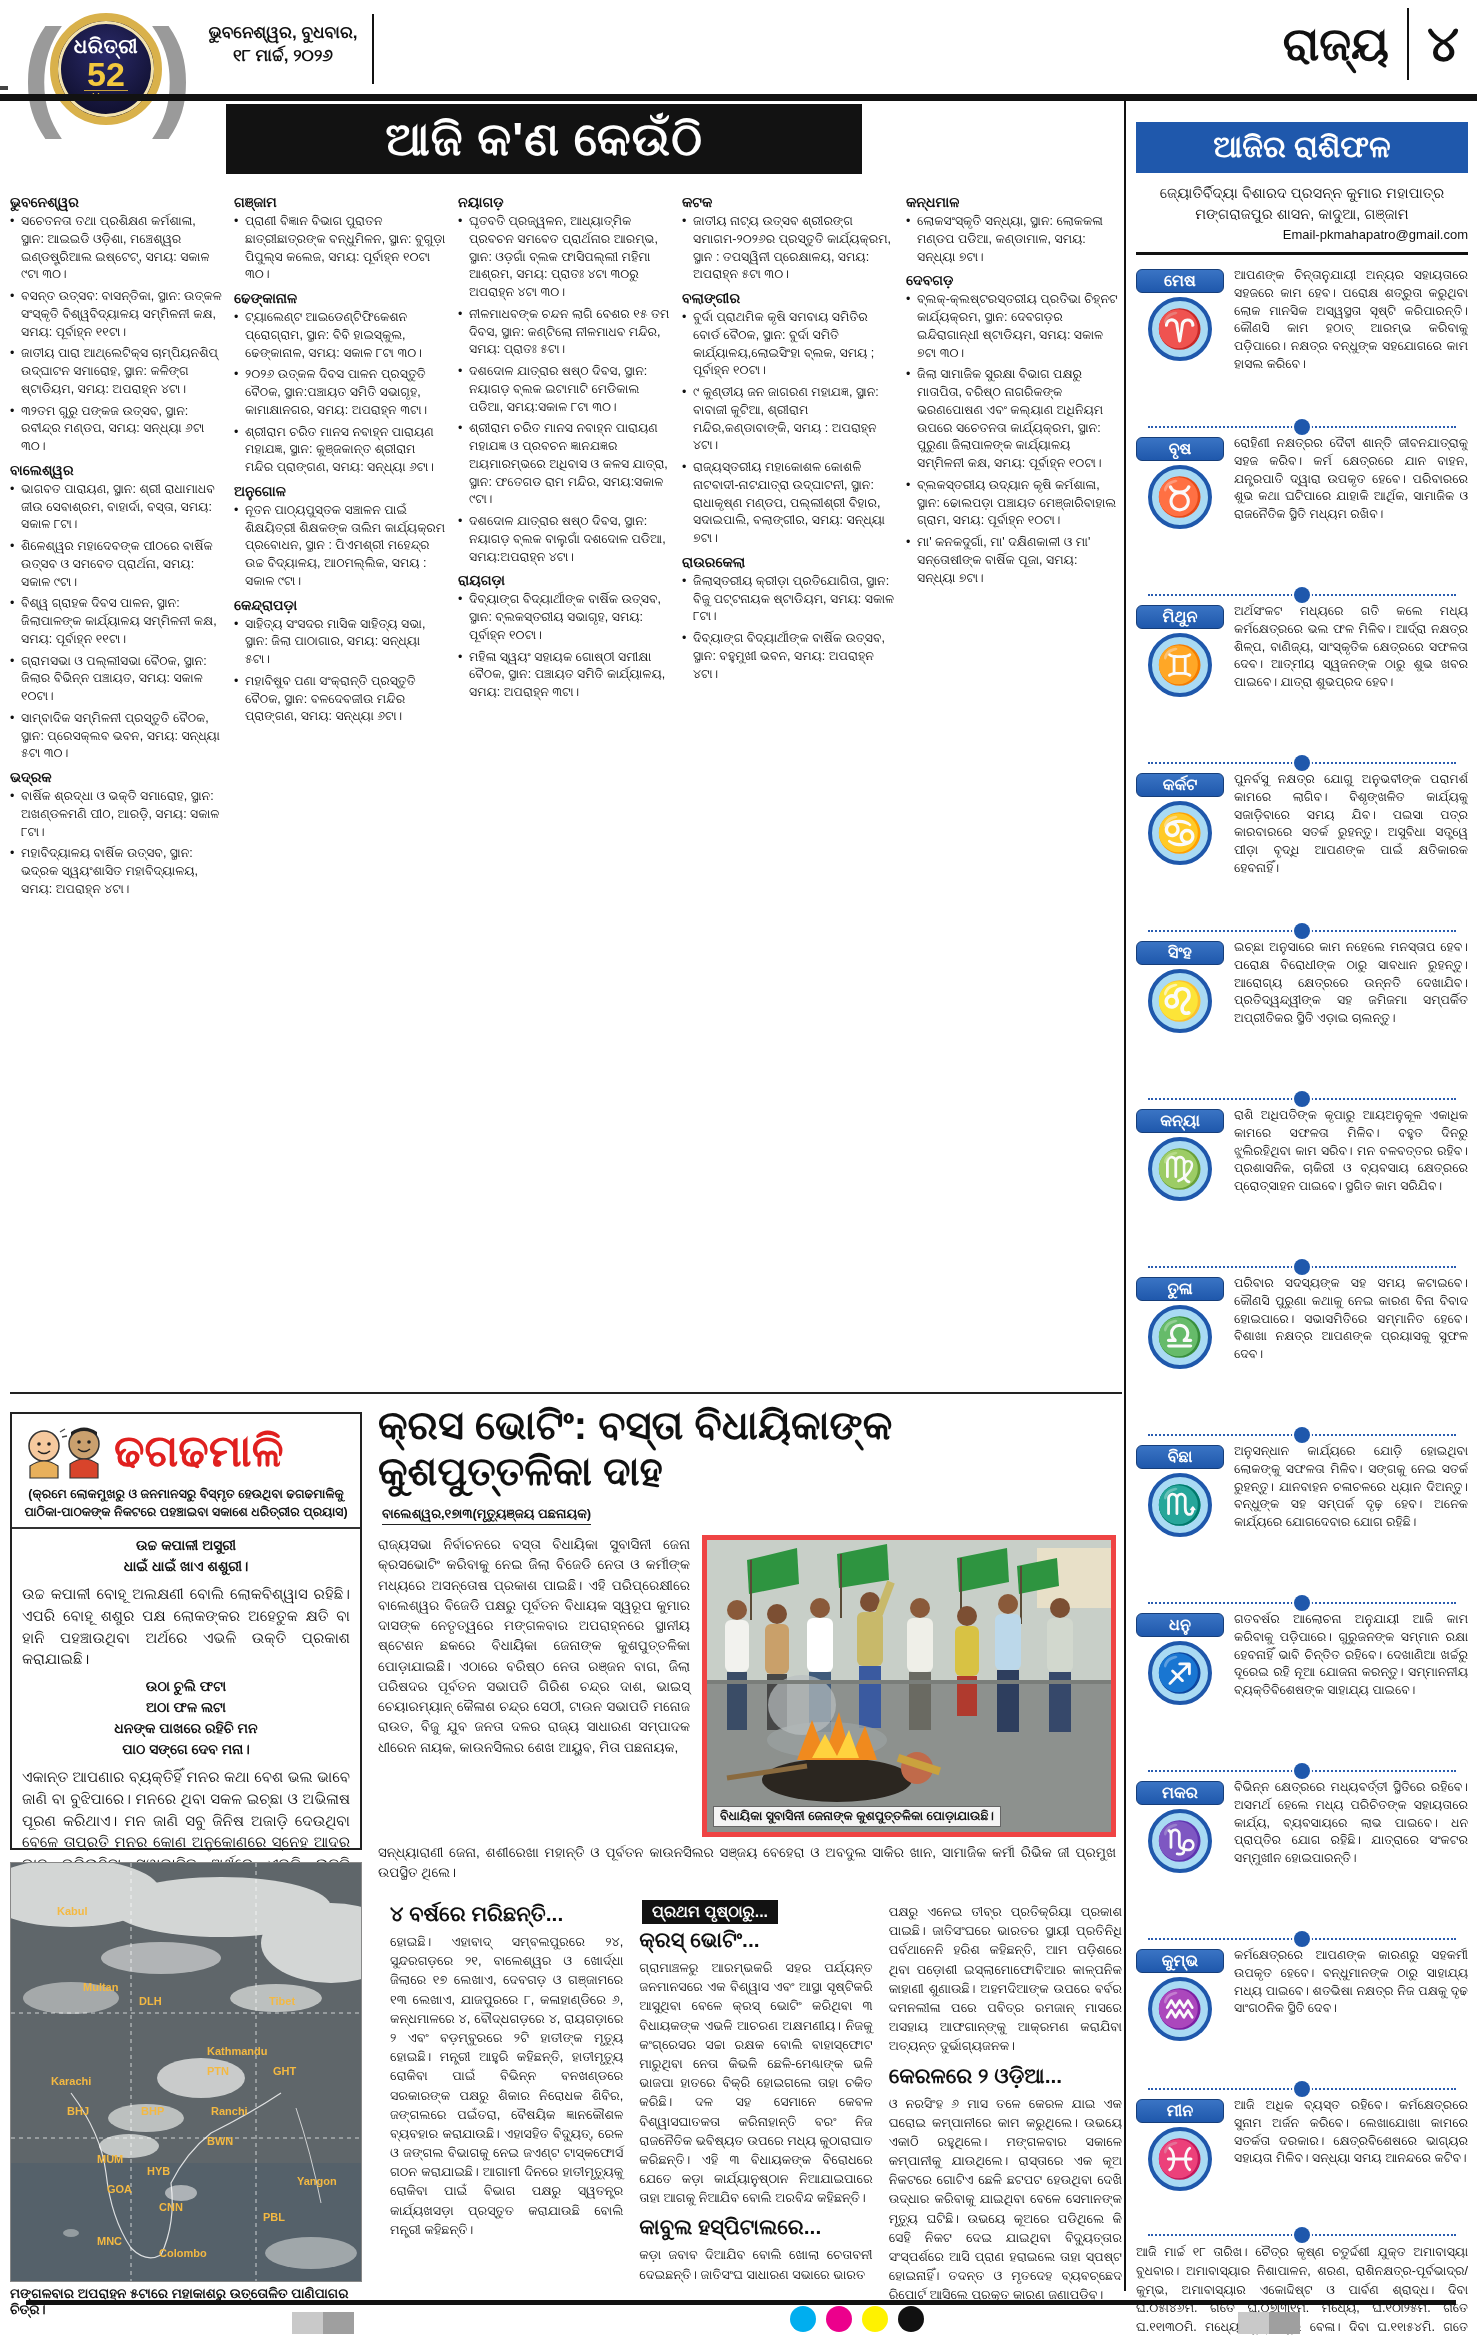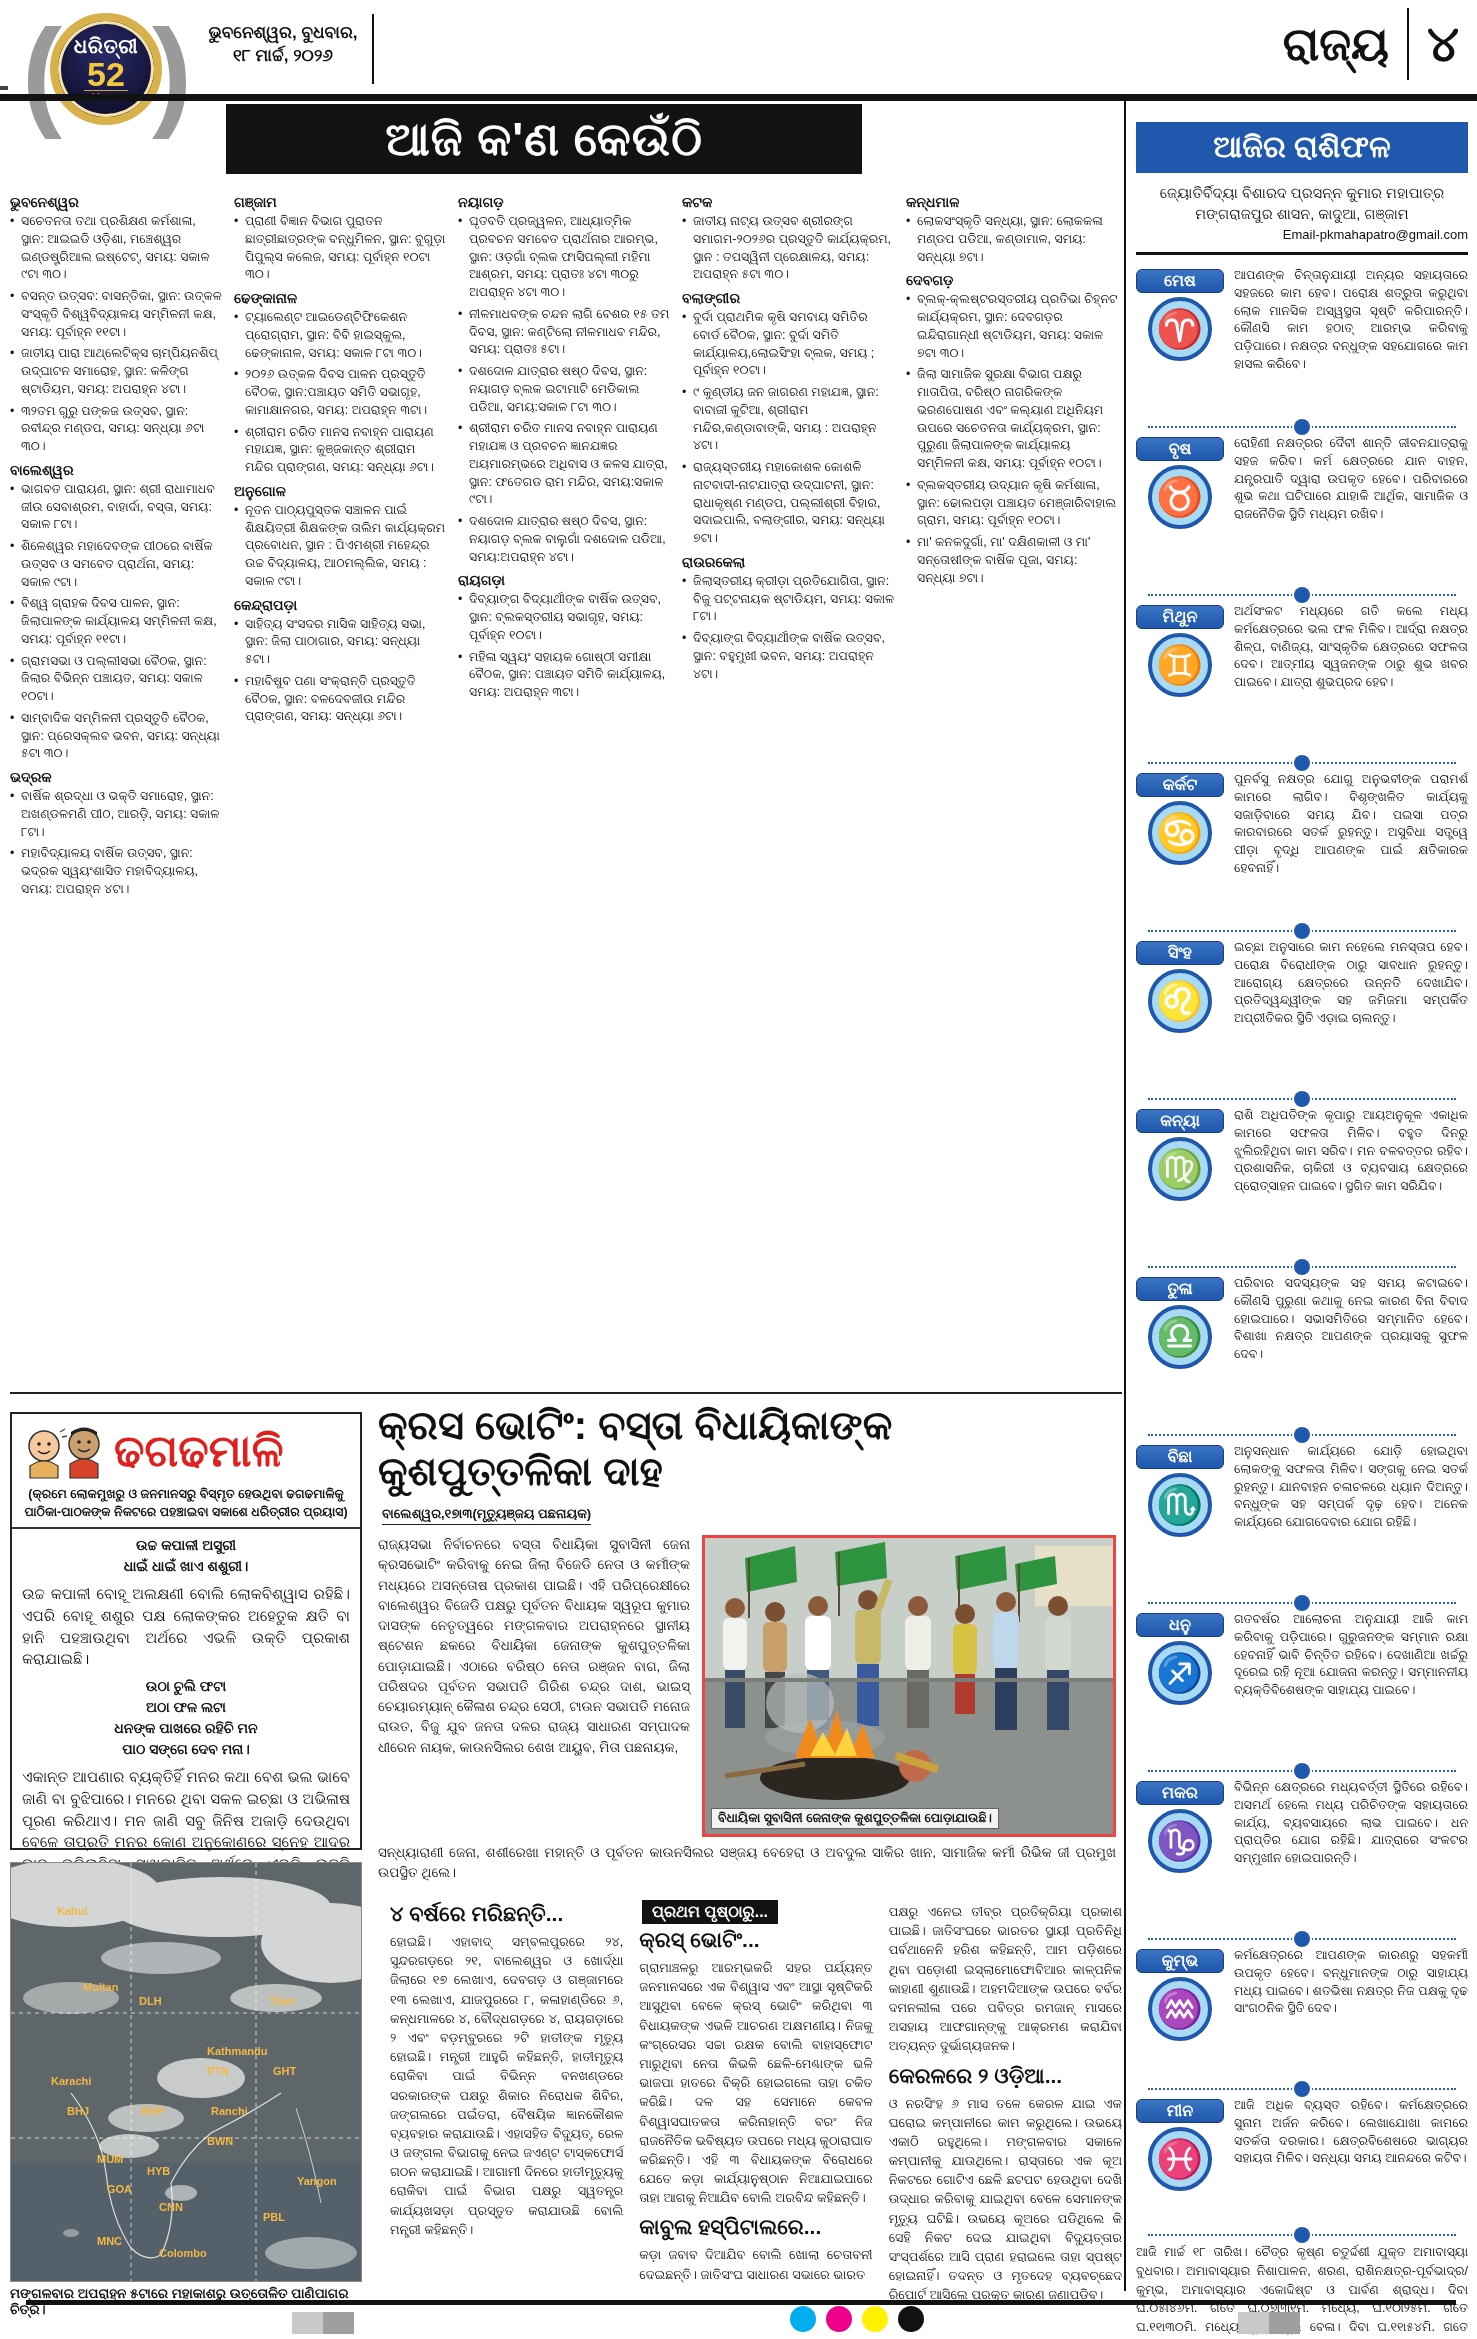--- a/index.html
+++ b/index.html
@@ -82,21 +82,21 @@
   .sat svg{display:block;}
   .sat-caption{position:absolute;left:10px;top:2286px;width:352px;font-size:13.5px;font-weight:bold;}
 
   
   .article{position:absolute;left:378px;top:1402px;width:738px;height:492px;}
   .article-headline{font-size:40px;font-weight:bold;line-height:1.15;margin:0 0 8px 0;}
   .article-byline{display:inline-block;font-size:13px;font-weight:bold;border-bottom:1.5px solid #222;
                   padding-bottom:2px;margin:4px 0 10px 4px;}
   .article-flex{display:flex;gap:12px;}
   .article-body{width:312px;font-size:13.5px;line-height:1.5;text-align:justify;margin:0;}
-  .article-photo{position:relative;width:414px;height:302px;border:3px solid #ef4444;overflow:hidden;
+  .article-photo{position:relative;width:414px;height:302px;border:5px solid #ef4444;overflow:hidden;
                  background:#b9bdb9;}
   .photo-caption{position:absolute;left:6px;bottom:5px;background:#f4f4f4;border:1px solid #666;
                  font-size:12.5px;font-weight:bold;padding:2px 6px;}
   .article-after{font-size:13.5px;line-height:1.5;text-align:justify;margin-top:6px;}
 
   
   .conts{position:absolute;left:390px;top:1902px;width:732px;height:382px;display:flex;gap:16px;}
   .cont-col{flex:1;min-width:0;}
   .cont-title{font-size:21px;font-weight:bold;margin:0 0 6px 0;}
   .cont-body{font-size:12.8px;line-height:1.5;text-align:justify;margin:0 0 8px 0;}

